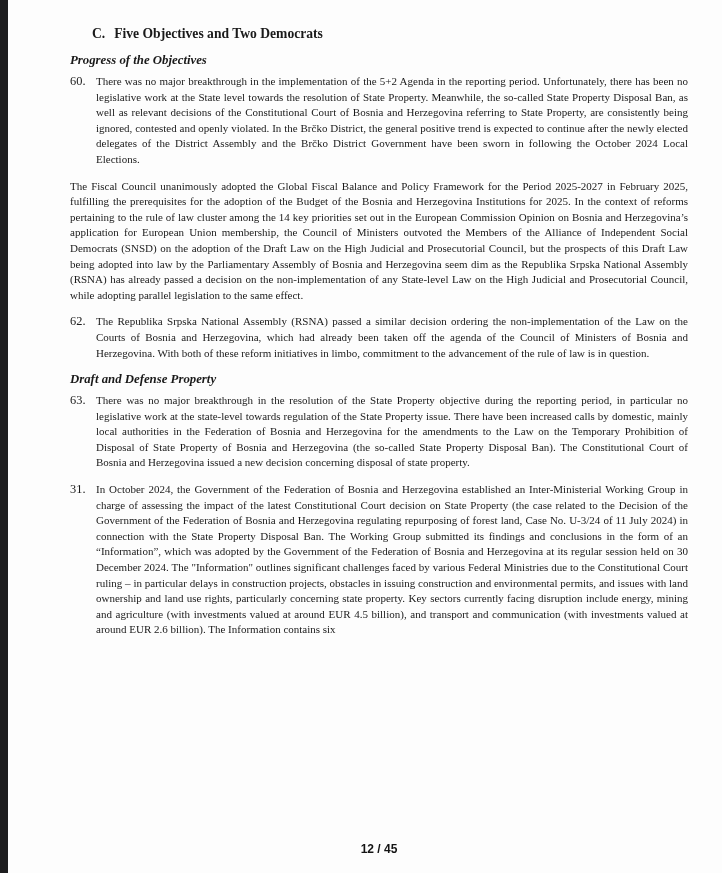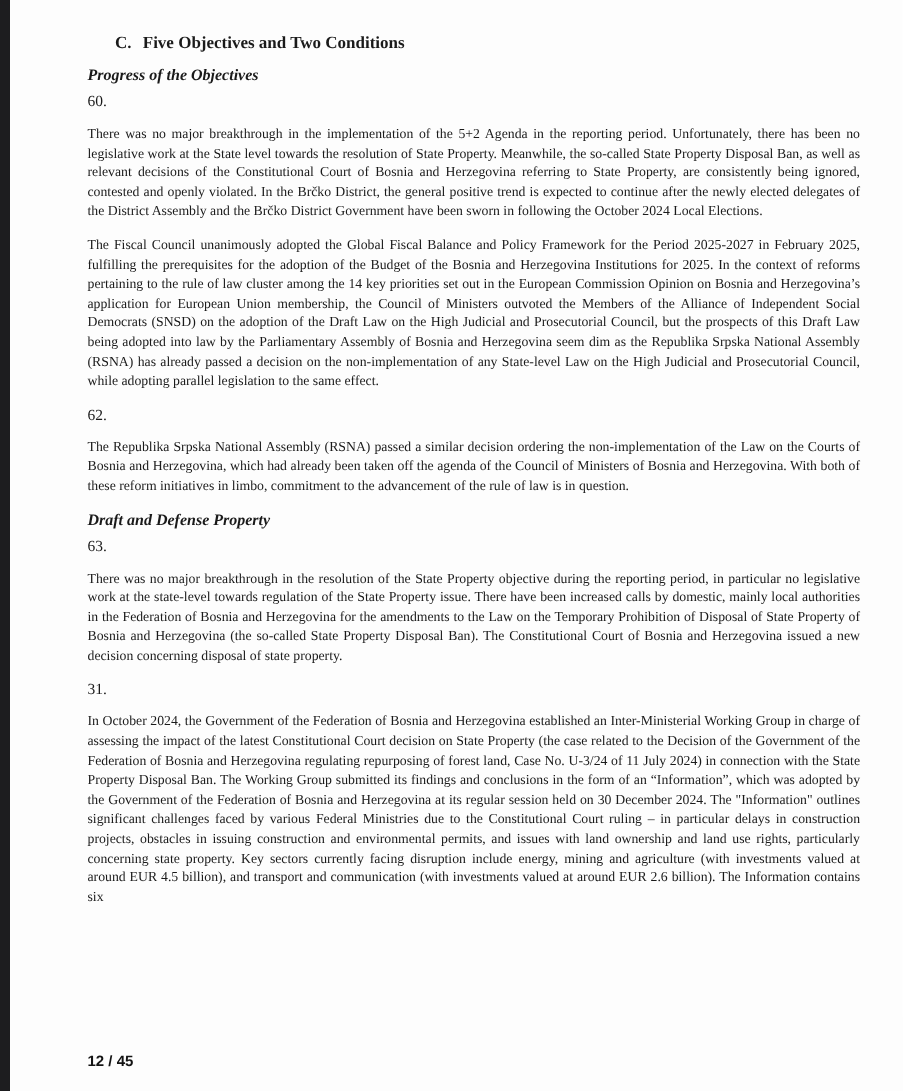--- a/index.html
+++ b/index.html
@@ -34,54 +34,54 @@
   .heading .prefix { margin-right: 9px; }
   .subheading {
     font-size: 12.8px;
     font-weight: bold;
     font-style: italic;
     margin-bottom: 6px;
   }
   .item {
     display: flex;
     margin-bottom: 11px;
-    flex-direction: column;
   }
   .item .num {
     flex: 0 0 26px;
     font-size: 12.4px;
     line-height: 15.6px;
   }
   .item p {
     flex: 1;
     font-size: 11px;
     line-height: 15.6px;
     text-align: justify;
   }
   .footer {
     position: absolute;
     left: 8px;
     bottom: 17px;
     width: 714px;
     padding: 0 34px 0 62px;
+    text-align: center;
     font-family: "Liberation Sans", sans-serif;
     font-weight: bold;
     font-size: 12px;
     color: #141414;
   }
 </style>
 </head>
 <body>
 
 <div class="left-strip"></div>
 
 <div class="page">
 
   <div class="heading">
-    <span class="prefix">C.</span><span>Five Objectives and Two Conditions</span>
+    <span class="prefix">C.</span><span>Five Objectives and Two Democrats</span>
   </div>
 
   <div class="subheading">Progress of the Objectives</div>
 
   <div class="item">
     <span class="num">60.</span>
     <p>There was no major breakthrough in the implementation of the 5+2 Agenda in the reporting period. Unfortunately, there has been no legislative work at the State level towards the resolution of State Property. Meanwhile, the so-called State Property Disposal Ban, as well as relevant decisions of the Constitutional Court of Bosnia and Herzegovina referring to State Property, are consistently being ignored, contested and openly violated. In the Brčko District, the general positive trend is expected to continue after the newly elected delegates of the District Assembly and the Brčko District Government have been sworn in following the October 2024 Local Elections.</p>
   </div>
 
   <div class="item">

